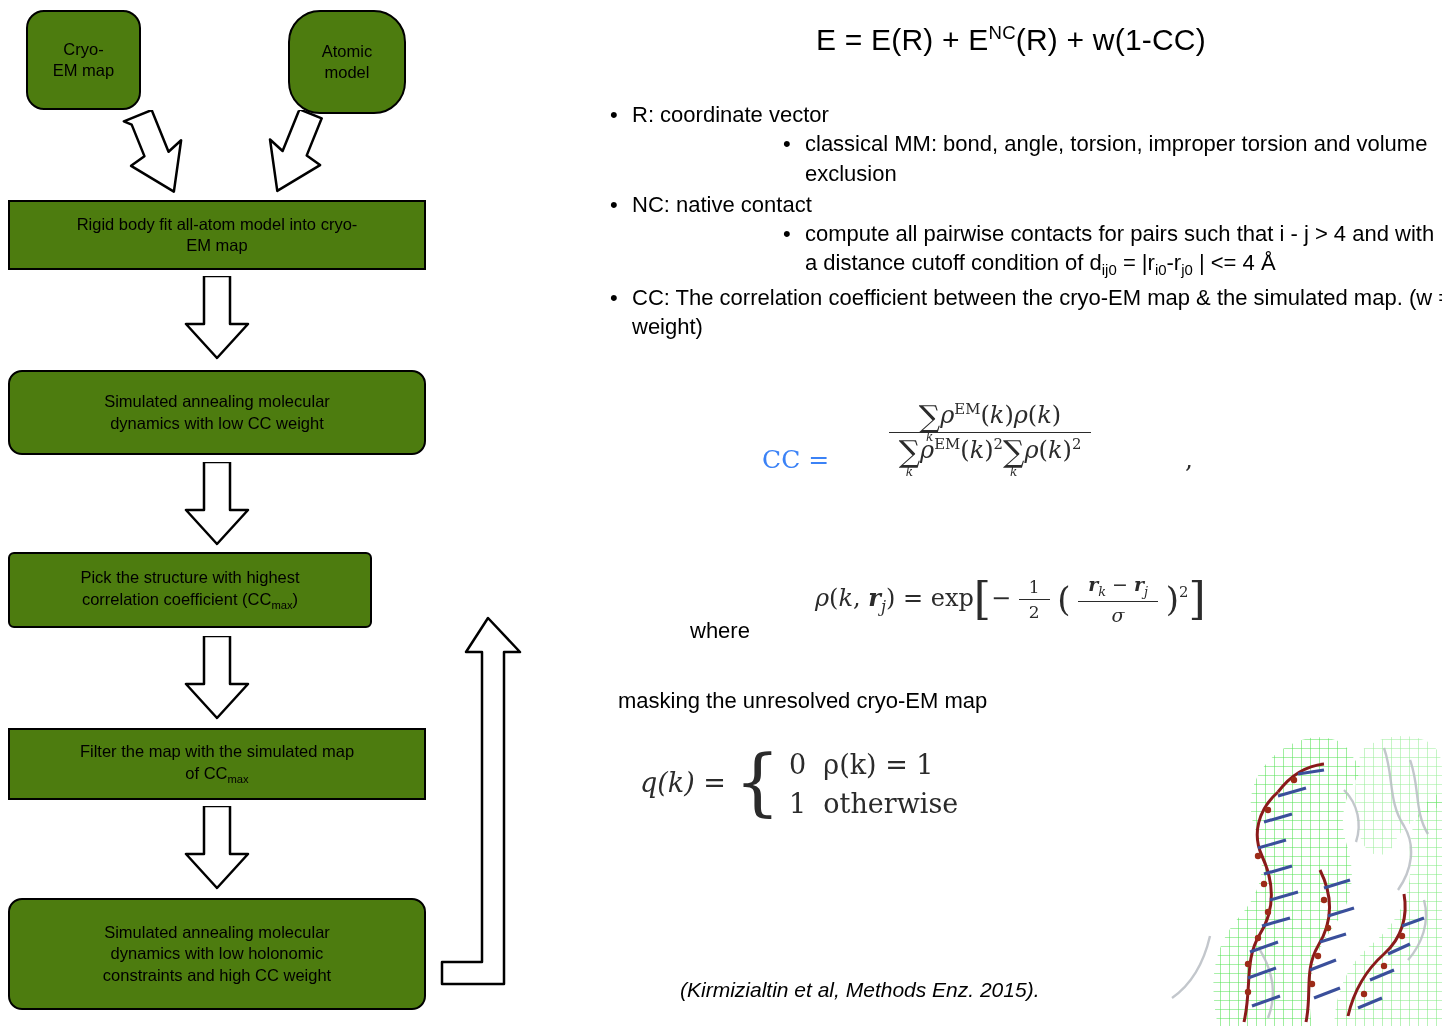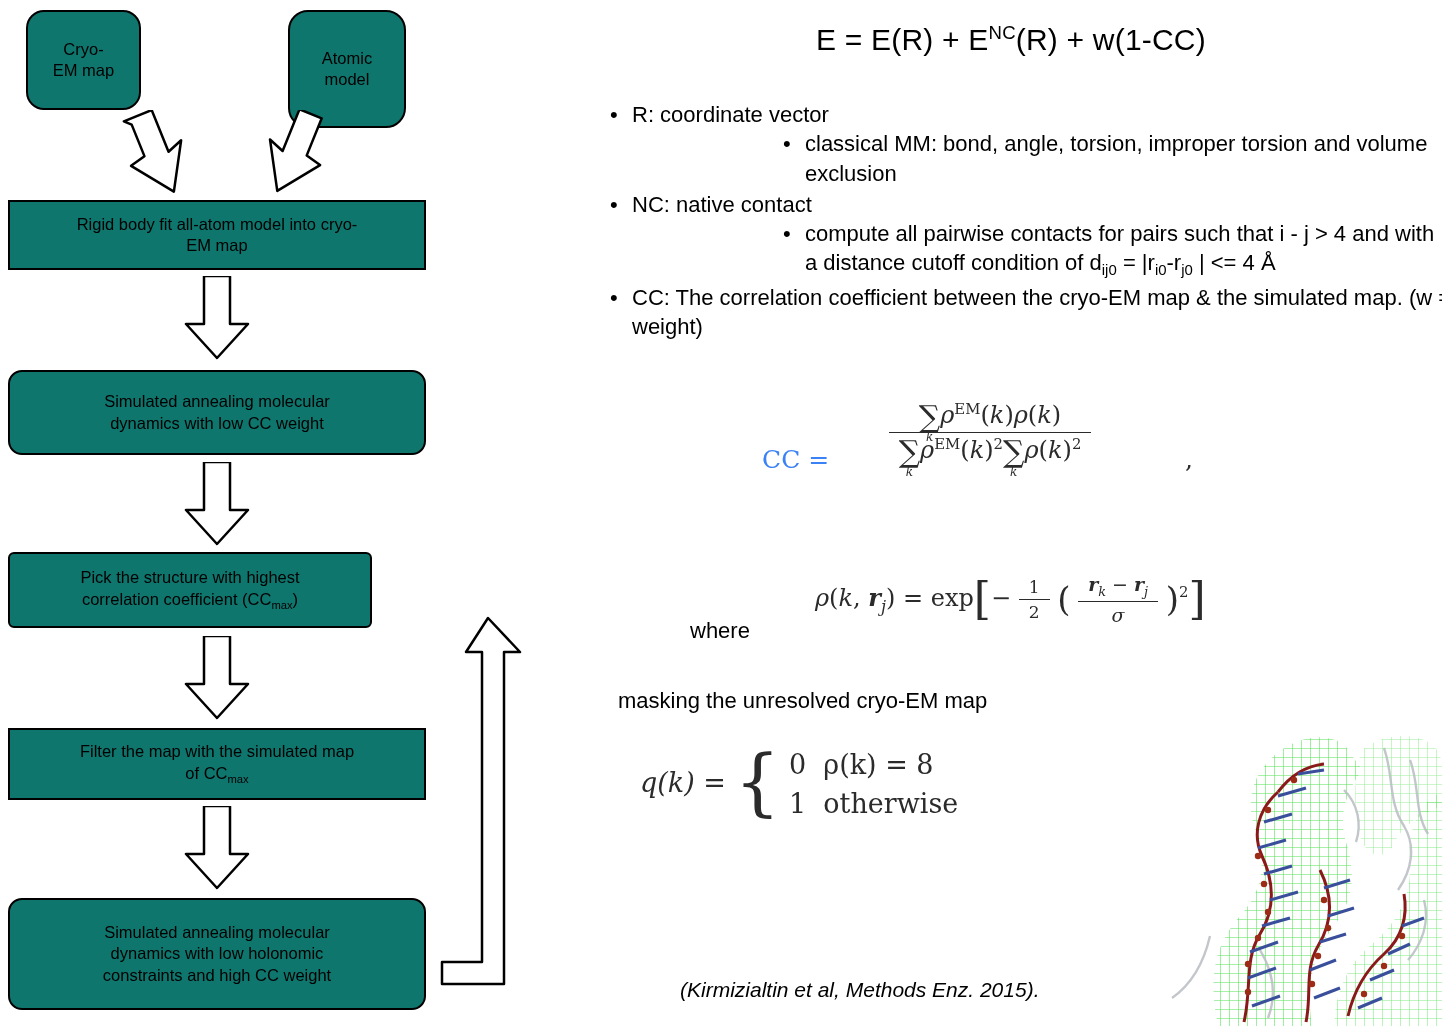--- a/index.html
+++ b/index.html
@@ -22,21 +22,21 @@
     left: 0;
     top: 0;
     width: 560px;
     height: 1026px;
   }
 
   .node {
     position: absolute;
     box-sizing: border-box;
     border: 2.5px solid #000;
-    background: #0f766e;
+    background: #4d7c0f;
     display: flex;
     align-items: center;
     justify-content: center;
     text-align: center;
     font-size: 16.5px;
     line-height: 1.3;
     padding: 4px 10px;
   }
   .node.rounded { border-radius: 14px; }
 
@@ -223,21 +223,21 @@
 </style>
 </head>
 <body>
 
 <div id="flowchart">
 
   <div class="node rounded" style="left:26px; top:10px; width:115px; height:100px; border-radius:18px;">
     <span class="node-text">Cryo-<br>EM map</span>
   </div>
 
-  <div class="node rounded" style="left:288px; top:10px; width:118px; height:118px; border-radius:20px;">
+  <div class="node rounded" style="left:288px; top:10px; width:118px; height:104px; border-radius:32px;">
     <span class="node-text">Atomic<br>model</span>
   </div>
 
   <svg class="arrow-svg" style="left:120px; top:110px;" width="110" height="90" viewBox="0 0 110 90">
     <polygon points="18,0 48,0 48,45 64,39 38,84 8,44 24,40 24,6" transform="rotate(-22 40 42)" fill="#ffffff" stroke="#000000" stroke-width="2.5" stroke-linejoin="round"></polygon>
   </svg>
 
   <svg class="arrow-svg" style="left:215px; top:110px;" width="110" height="90" viewBox="0 0 110 90">
     <polygon points="62,0 92,0 92,40 108,44 78,84 52,39 68,45 68,0" transform="rotate(22 78 42)" fill="#ffffff" stroke="#000000" stroke-width="2.5" stroke-linejoin="round"></polygon>
   </svg>
@@ -333,21 +333,21 @@
       <span class="den"><span class="it">σ</span></span>
     </span>
     <span class="bracket" style="font-size:34px;">)</span><span class="sup-small">2</span><span class="bracket">]</span>
   </div>
 
   <div id="mask-label">masking the unresolved cryo-EM map</div>
   <div class="math" id="q-formula">
     <span class="it"><span>q(k) =</span></span>
     <span class="brace">{</span>
     <span class="cases">
-      <span style="display:block;"><span>0</span>&nbsp;&nbsp;<span>ρ(k) = 8</span></span>
+      <span style="display:block;"><span>0</span>&nbsp;&nbsp;<span>ρ(k) = 1</span></span>
       <span style="display:block;"><span>1</span>&nbsp;&nbsp;<span>otherwise</span></span>
     </span>
   </div>
 
   <div id="citation">(Kirmizialtin et al, Methods Enz. 2015).</div>
 </div>
 
 <div id="molecule">
   <svg width="294" height="296" viewBox="0 0 294 296">
     <defs>

